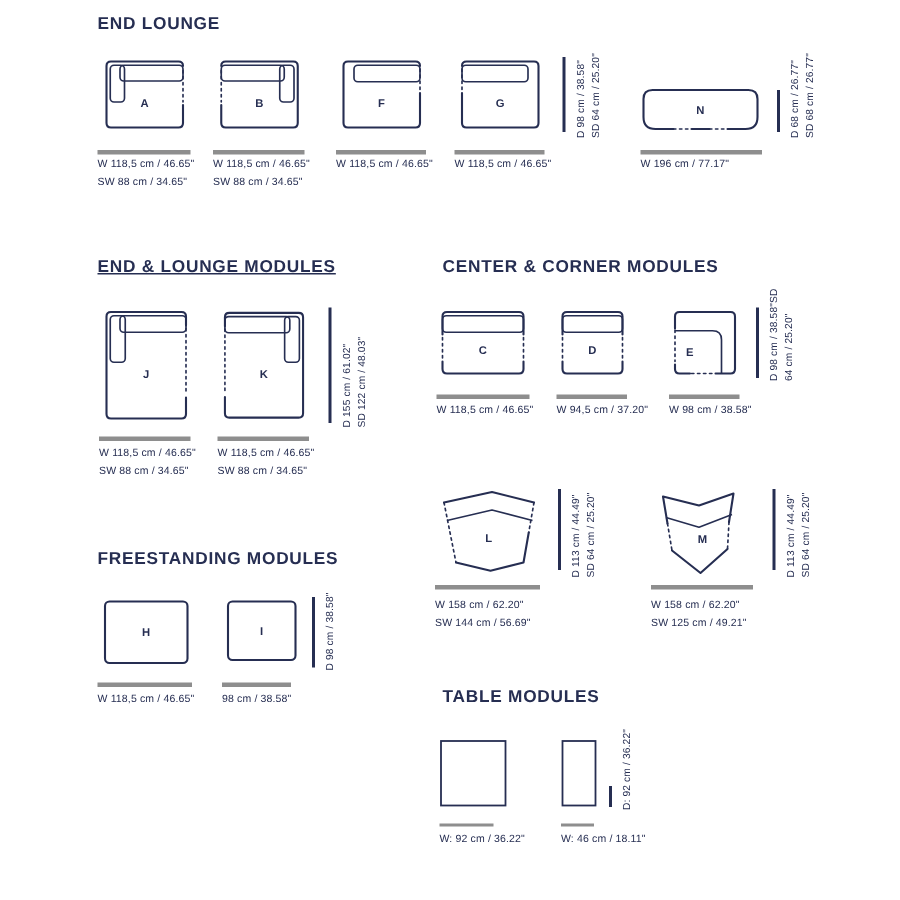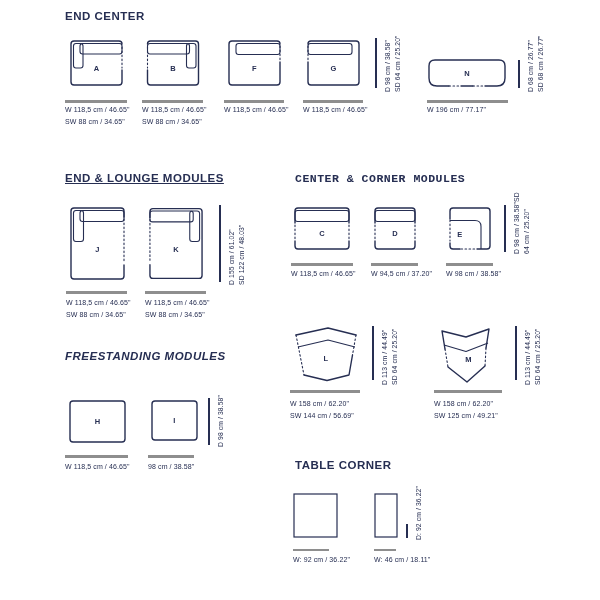--- a/index.html
+++ b/index.html
@@ -15,21 +15,21 @@
   .letter{position:absolute;left:0;right:0;text-align:center;font-size:7.5px;font-weight:bold;letter-spacing:.3px;}
   .bar{position:absolute;height:2.5px;background:#8e8e8e;}
   .wlab{position:absolute;font-size:7px;white-space:nowrap;letter-spacing:.1px;}
   .vline{position:absolute;width:1.5px;background:#262e52;}
   .vdim{position:absolute;transform-origin:0 0;transform:rotate(-90deg);
         font-size:6.8px;line-height:9.5px;white-space:nowrap;letter-spacing:.1px;}
 </style>
 </head>
 <body>
 
-<div class="title" style="left:65px;top:10px;">END CENTER</div>
+<div class="title" style="left:65px;top:10px;">END LOUNGE</div>
 
 <div class="module" style="left:68px;top:38px;width:57px;height:50px;">
   <svg viewBox="0 0 57 50">
     <path class="o" d="M54,32 V44 Q54,47 51,47 H6 Q3,47 3,44 V6 Q3,3 6,3 H51 Q54,3 54,6"></path>
     <path class="d" d="M54,9 V30"></path>
     <rect class="i" x="12" y="5.5" width="42" height="10.5" rx="2.5"></rect>
     <rect class="i" x="5.5" y="5.5" width="9.5" height="24.5" rx="2.5"></rect>
   </svg>
   <div class="letter" style="top:26px;">A</div>
 </div>
@@ -125,21 +125,21 @@
   <div>SD 122 cm / 48.03"</div>
 </div>
 
 <div class="bar" style="left:66px;top:291px;width:61px;"></div>
 <div class="bar" style="left:145px;top:291px;width:61px;"></div>
 <div class="wlab" style="left:66px;top:299px;">W 118,5 cm / 46.65"</div>
 <div class="wlab" style="left:66px;top:311px;">SW 88 cm / 34.65"</div>
 <div class="wlab" style="left:145px;top:299px;">W 118,5 cm / 46.65"</div>
 <div class="wlab" style="left:145px;top:311px;">SW 88 cm / 34.65"</div>
 
-<div class="title" style="left:295px;top:172px;font-family:Liberation Mono, monospace;">CENTER &amp; CORNER MODULES</div>
+<div class="title" style="left:295px;top:172px;">CENTER &amp; CORNER MODULES</div>
 
 <div class="module" style="left:292px;top:205px;width:60px;height:47px;">
   <svg viewBox="0 0 60 47">
     <path class="o" d="M3,18 V6 Q3,3 6,3 H54 Q57,3 57,6 V18"></path>
     <path class="o" d="M3,36 V41 Q3,44 6,44 H54 Q57,44 57,41 V36"></path>
     <path class="d" d="M3,20 V34 M57,20 V34"></path>
     <rect class="i" x="3" y="5.5" width="54" height="11" rx="2.5"></rect>
   </svg>
   <div class="letter" style="top:24px;">C</div>
 </div>
@@ -209,21 +209,21 @@
   <div>SD 64 cm / 25.20"</div>
 </div>
 
 <div class="bar" style="left:290px;top:390px;width:70px;"></div>
 <div class="bar" style="left:434px;top:390px;width:68px;"></div>
 <div class="wlab" style="left:290px;top:400px;">W 158 cm / 62.20"</div>
 <div class="wlab" style="left:290px;top:412px;">SW 144 cm / 56.69"</div>
 <div class="wlab" style="left:434px;top:400px;">W 158 cm / 62.20"</div>
 <div class="wlab" style="left:434px;top:412px;">SW 125 cm / 49.21"</div>
 
-<div class="title" style="left:65px;top:350px;font-style:italic;">FREESTANDING MODULES</div>
+<div class="title" style="left:65px;top:367px;">FREESTANDING MODULES</div>
 
 <div class="module" style="left:67px;top:398px;width:61px;height:47px;">
   <svg viewBox="0 0 61 47">
     <rect class="o" x="3" y="3" width="55" height="41" rx="3"></rect>
   </svg>
   <div class="letter" style="top:19px;">H</div>
 </div>
 
 <div class="module" style="left:149px;top:398px;width:51px;height:45px;">
   <svg viewBox="0 0 51 45">
@@ -235,21 +235,21 @@
 <div class="vline" style="left:208px;top:398px;height:47px;"></div>
 <div class="vdim" style="left:216px;top:447px;">
   <div>D 98 cm / 38.58"</div>
 </div>
 
 <div class="bar" style="left:65px;top:455px;width:63px;"></div>
 <div class="bar" style="left:148px;top:455px;width:46px;"></div>
 <div class="wlab" style="left:65px;top:463px;">W 118,5 cm / 46.65"</div>
 <div class="wlab" style="left:148px;top:463px;">98 cm / 38.58"</div>
 
-<div class="title" style="left:295px;top:459px;">TABLE CORNER</div>
+<div class="title" style="left:295px;top:459px;">TABLE MODULES</div>
 
 <div class="module" style="left:293px;top:493px;width:45px;height:45px;">
   <svg viewBox="0 0 45 45">
     <rect class="t" x="1" y="1" width="43" height="43"></rect>
   </svg>
 </div>
 
 <div class="module" style="left:374px;top:493px;width:24px;height:45px;">
   <svg viewBox="0 0 24 45">
     <rect class="t" x="1" y="1" width="22" height="43"></rect>

